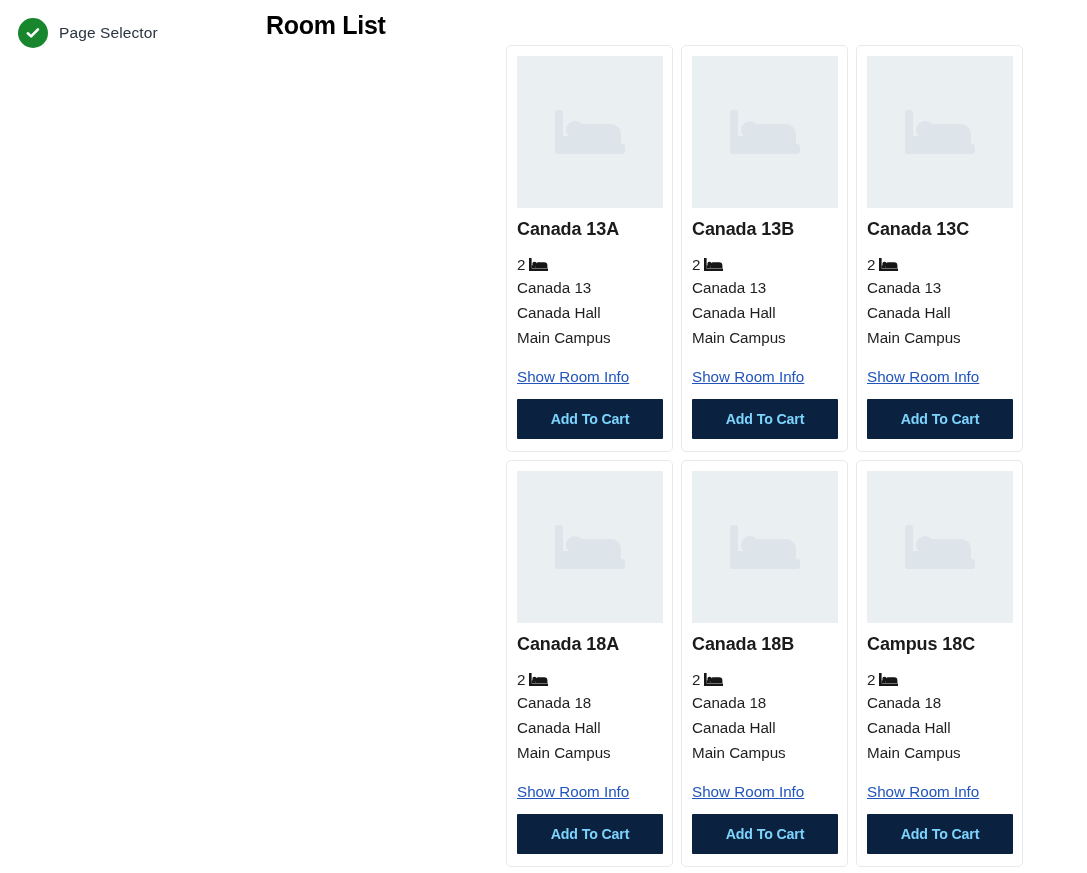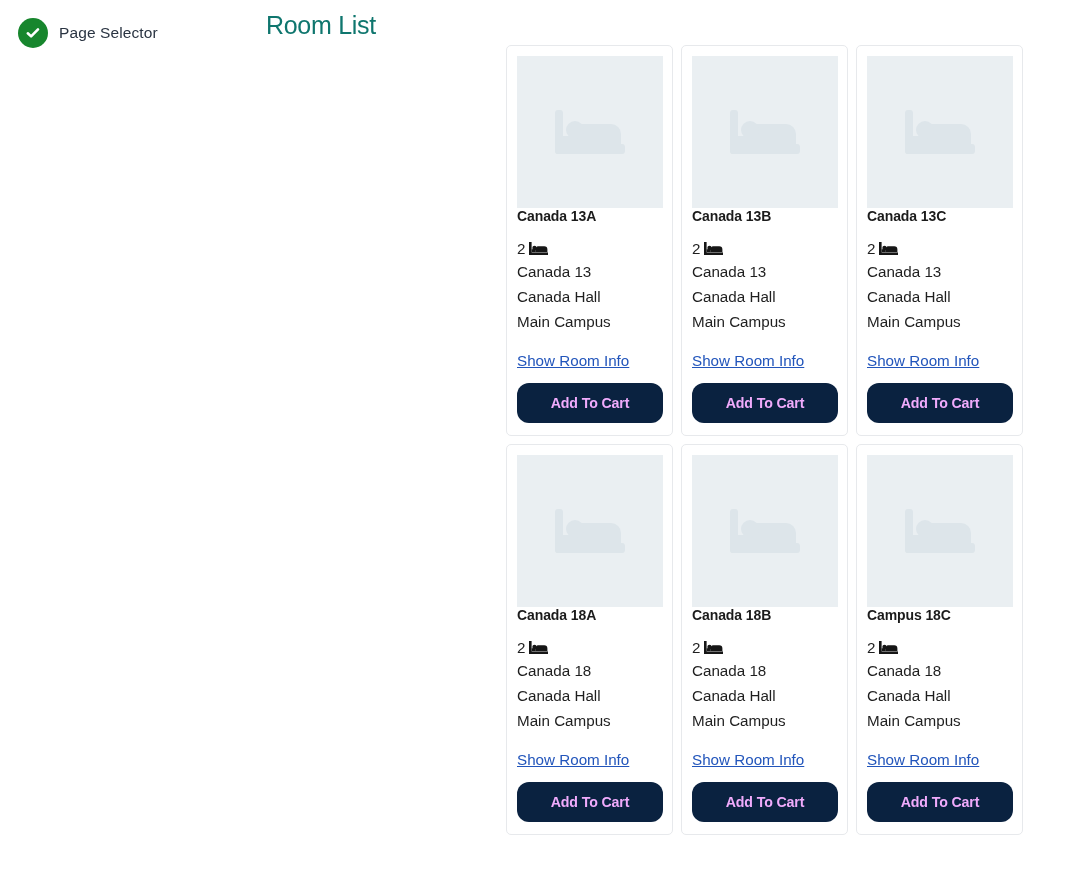--- a/index.html
+++ b/index.html
@@ -46,23 +46,23 @@
     color: #2a3442;
     letter-spacing: 0.1px;
     white-space: nowrap;
   }
 
   .page-title {
     position: absolute;
     left: 266px;
     top: 11px;
     font-size: 25px;
-    font-weight: 400;
+    font-weight: 700;
     letter-spacing: -0.3px;
-    color: #0f766e;
+    color: #000000;
   }
 
   
   .results {
     position: absolute;
     left: 506px;
     top: 45px;
     width: 581px;
   }
 
@@ -96,21 +96,22 @@
     height: 152px;
     background: #eaeff2;
     display: flex;
     align-items: center;
     justify-content: center;
     flex: none;
   }
   .room-thumb svg { display: block; }
 
   .room-name {
-    font-size: 14px;
+    margin-top: 11px;
+    font-size: 18px;
     font-weight: 700;
     color: #1b1b1b;
     letter-spacing: -0.1px;
   }
 
   .room-meta {
     margin-top: 14px;
     font-size: 15.2px;
     line-height: 25px;
     color: #1f1f1f;
@@ -136,23 +137,23 @@
     color: #2255bb;
     text-decoration: underline;
     cursor: pointer;
   }
 
   .add-cart-btn {
     margin-top: 13px;
     width: 146px;
     height: 40px;
     background: #0a2240;
-    color: #f0abfc;
+    color: #7dd3fc;
     border: none;
-    border-radius: 12px;
+    border-radius: 1px;
     font-family: "Liberation Sans", sans-serif;
     font-size: 14.2px;
     font-weight: 700;
     letter-spacing: -0.15px;
     cursor: pointer;
   }
 </style>
 </head>
 <body>
 

